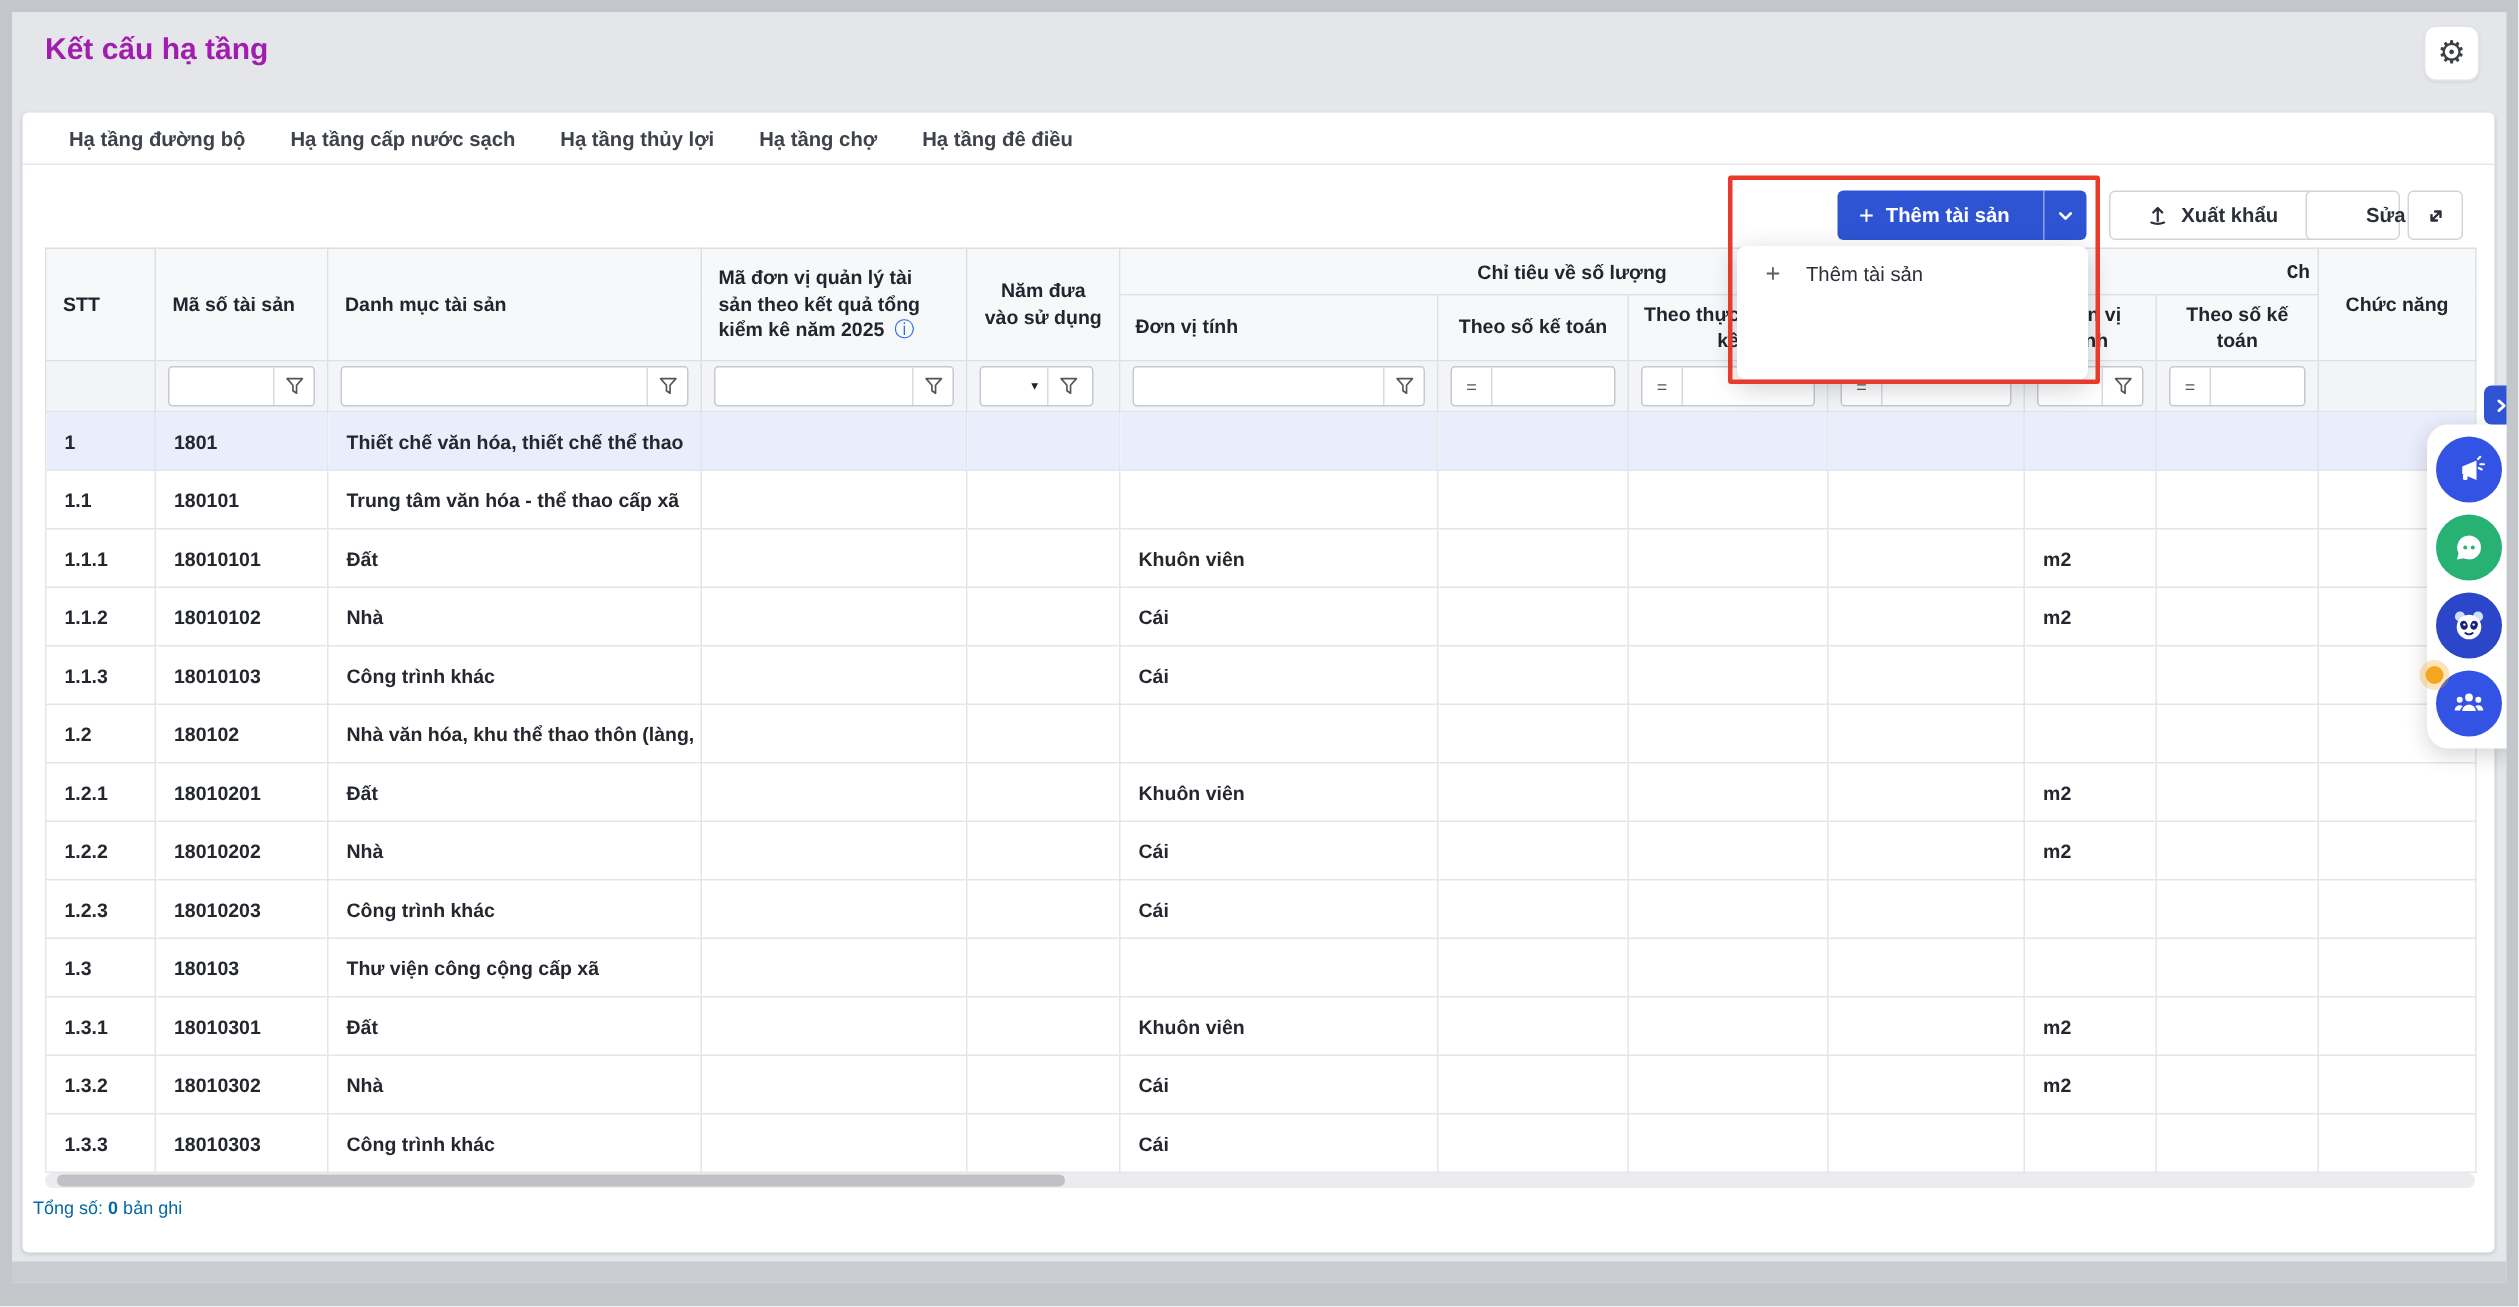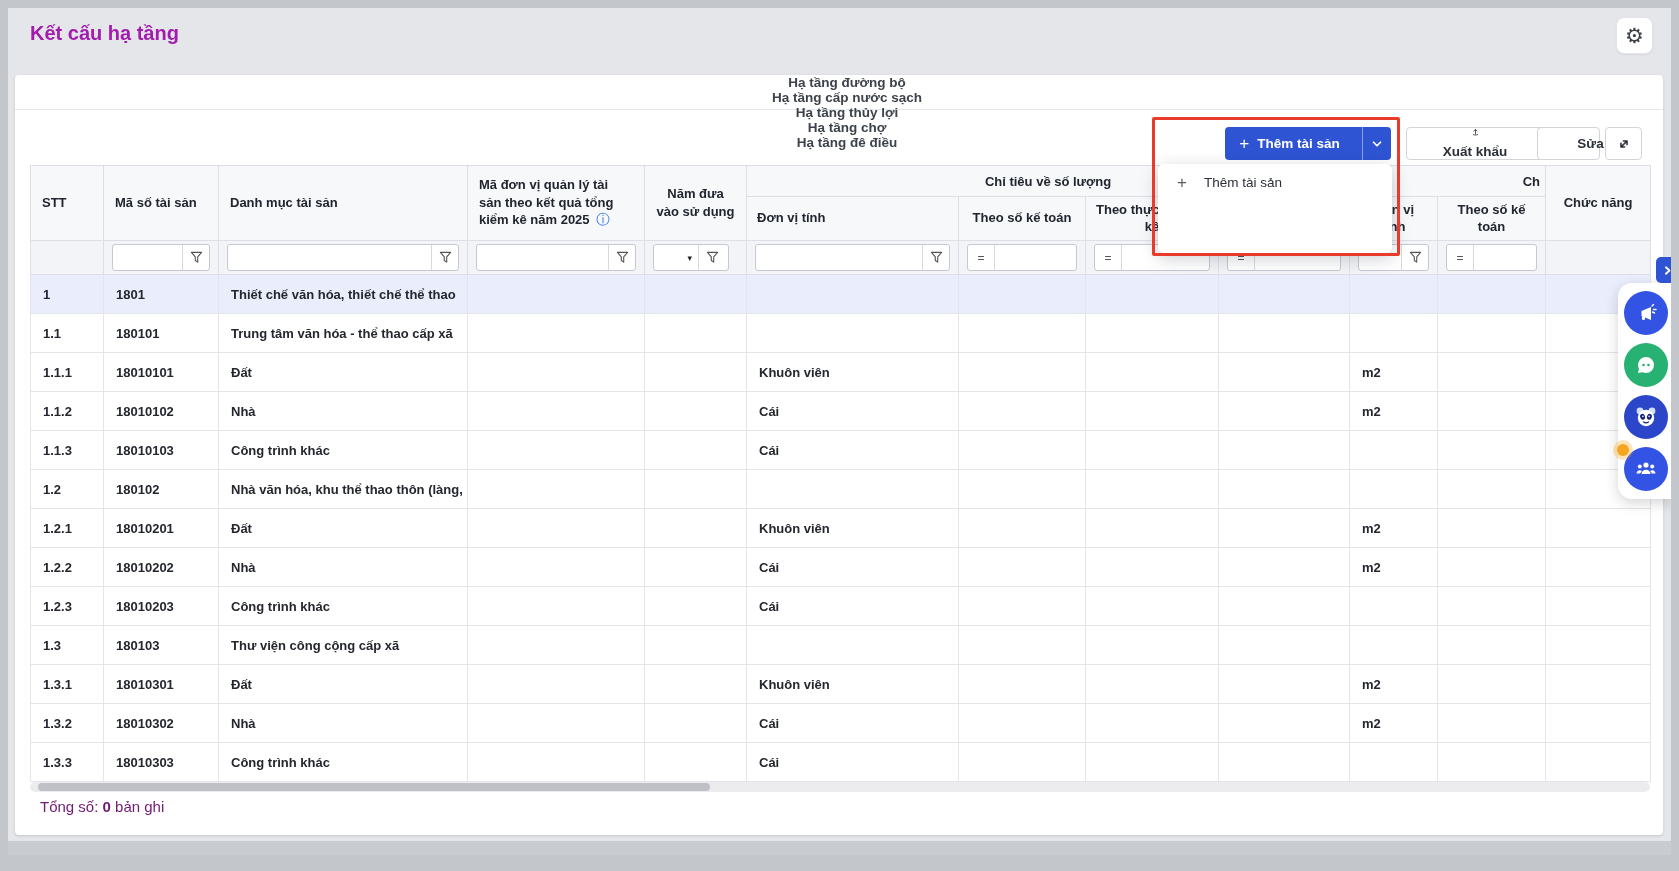--- a/index.html
+++ b/index.html
@@ -9,70 +9,70 @@
   .page { position:absolute; left:8px; top:8px; width:1663px; height:847px; background:#e4e6e9; overflow:hidden; }
   .bottom-strip { position:absolute; left:0; bottom:0; width:100%; height:14px; background:#c9ccd1; }
 
   
   .title { position:absolute; left:22px; top:14px; font-size:20px; font-weight:700; color:#a21caf; }
   .gear-btn { position:absolute; left:1608px; top:9px; width:37px; height:37px; background:#fff; border:1px solid #e3e4e8; border-radius:8px; display:flex; align-items:center; justify-content:center; cursor:pointer; box-shadow:0 1px 2px rgba(0,0,0,.06); }
   .gear-btn span { font-size:21px; color:#3c4047; line-height:1; }
 
   
   .card { position:absolute; left:7px; top:67px; width:1648px; height:760px; background:#fff; border-radius:4px; box-shadow:0 1px 3px rgba(0,0,0,.14); }
-  .tabbar { position:absolute; left:0; top:0; width:100%; height:35px; border-bottom:1px solid #e6e7eb; display:flex; align-items:center; padding-left:16px;flex-direction:column; }
+  .tabbar { position:absolute; left:0; top:0; width:100%; height:35px; border-bottom:1px solid #e6e7eb; display:flex; align-items:center; padding-left:16px; }
   .tab { padding:0 15px; height:35px; display:flex; align-items:center; font-size:13.5px; font-weight:600; color:#3d424b; cursor:pointer; position:relative; }
   .tab.active { color:#2456d6; }
   .tab.active::after { content:""; position:absolute; left:10px; right:10px; bottom:-1px; height:3px; background:#2456d6; border-radius:2px 2px 0 0; }
 
   
   .btn { position:absolute; height:33px; display:flex; align-items:center; justify-content:center; gap:8px; font-size:13.5px; font-weight:700; border-radius:4px; cursor:pointer; }
   .btn-split { left:1217px; top:119px; width:166px; background:#2f54d3; color:#fff; padding:0; }
   .btn-split .main { flex:1; display:flex; align-items:center; justify-content:center; gap:8px; height:100%; }
   .btn-split .plus { font-size:17px; font-weight:500; }
   .btn-split .caret-seg { width:29px; height:100%; border-left:1px solid rgba(255,255,255,.45); display:flex; align-items:center; justify-content:center; }
   .btn-outline { background:#fff; border:1px solid #d2d4da; color:#2b2f37; }
-  .btn-export { left:1398px; top:119px; width:138px;flex-direction:column; }
+  .btn-export { left:1398px; top:119px; width:138px; }
   .btn-edit { left:1529px; top:119px; width:63px;padding-left:44px; }
   .btn-expand { left:1597px; top:119px; width:37px; }
 
   
   .menu { position:absolute; left:1150px; top:156px; width:234px; height:89px; background:#fff; border-radius:6px; box-shadow:0 5px 18px rgba(20,24,40,.22); z-index:50; padding:5px 0; }
   .menu-item { height:26px; display:flex; align-items:center; gap:13px; padding-left:15px; font-size:13.5px; font-weight:400; color:#2b2f38; cursor:pointer; }
   .menu-item .mi-icon { width:18px; display:flex; justify-content:center; color:#5a5e66; }
   .red-box { position:absolute; left:1144px; top:109px; width:248px; height:139px; border:3px solid #e93b2c; border-radius:2px; z-index:60; pointer-events:none; }
 
   
   .table-zone { position:absolute; left:22px; top:157px; width:1620px; }
   table { table-layout:fixed; width:1620px; border-collapse:collapse; }
   th,td { border:1px solid #e3e5e9; overflow:hidden; }
   thead th { background:#f7f8fa; border-color:#dddfe4; color:#21252e; font-size:13px; font-weight:700; }
   th.group-h { height:31px; text-align:center; }
-  th.group2-h { text-align:right; padding-right:5px; }
+  th.group2-h { text-align:right; padding-right:5px;font-family:Liberation Mono, monospace; }
   th.simple-h { text-align:left; padding:4px 11px; vertical-align:middle; line-height:1.35; }
   th.center-h { text-align:center; }
   tr.subrow th { height:44px; padding:2px 10px; line-height:1.3; }
   th.sub-left { text-align:left; }
   th.sub-center { text-align:center; }
   .info-i { color:#2f6fe0; font-weight:400; font-size:13.5px; margin-left:3px; }
   tr.filterrow td { background:#f3f4f7; border-color:#dddfe4; height:34px; padding:3px 8px; }
   .fw { display:flex; align-items:stretch; height:27px; background:#fff; border:1px solid #c6c9cf; border-radius:3px; overflow:hidden; }
   .fw input { border:0; outline:none; min-width:10px; width:100%; flex:1; padding:0 6px; font-size:12.5px; background:transparent; }
   .fseg { display:flex; align-items:center; justify-content:center; width:27px; color:#555; flex:0 0 auto; }
   .fseg.eq { border-right:1px solid #d8dade; font-size:12px; font-weight:400; }
   .fseg.fun { border-left:1px solid #d8dade; }
   .fsel { display:flex; align-items:center; justify-content:flex-end; padding-right:6px; width:44px; font-size:9px; color:#222; flex:0 0 auto; }
   tbody td { height:39px; font-size:13px; font-weight:700; color:#24272e; padding:4px 12px; white-space:nowrap; background:#fff; }
   tbody tr.hl td { background:#eaedfb; }
 
   
   .hscroll { position:absolute; left:22px; top:774px; width:1620px; height:10px; background:#ececee; border-radius:5px; }
   .hscroll .thumb { position:absolute; left:8px; top:1px; width:672px; height:8px; background:#bfc1c6; border-radius:4px; }
 
-  .footer { position:absolute; left:32px; top:790px; font-size:15px; color:#701a75; }
+  .footer { position:absolute; left:14px; top:790px; font-size:12px; color:#0369a1; }
   .footer b { font-weight:700; }
 
   
   .side-toggle { position:absolute; left:1648px; top:249px; width:23px; height:26px; background:#2f54d3; border-radius:5px 0 0 5px; display:flex; align-items:center; justify-content:center; z-index:45; cursor:pointer; }
   .dock { position:absolute; left:1610px; top:275px; width:56px; height:216px; background:#fff; border-radius:14px 0 0 14px; box-shadow:0 4px 14px rgba(20,24,40,.18); z-index:40; display:flex; flex-direction:column; align-items:center; justify-content:center; gap:8px; }
   .dock-btn { position:relative; width:44px; height:44px; border-radius:50%; display:flex; align-items:center; justify-content:center; cursor:pointer; }
   .badge { position:absolute; left:-7px; top:-3px; width:12px; height:12px; border-radius:50%; background:#f6a51f; box-shadow:0 0 0 4px rgba(246,165,31,.3); }
 </style>
 </head>
 <body>

